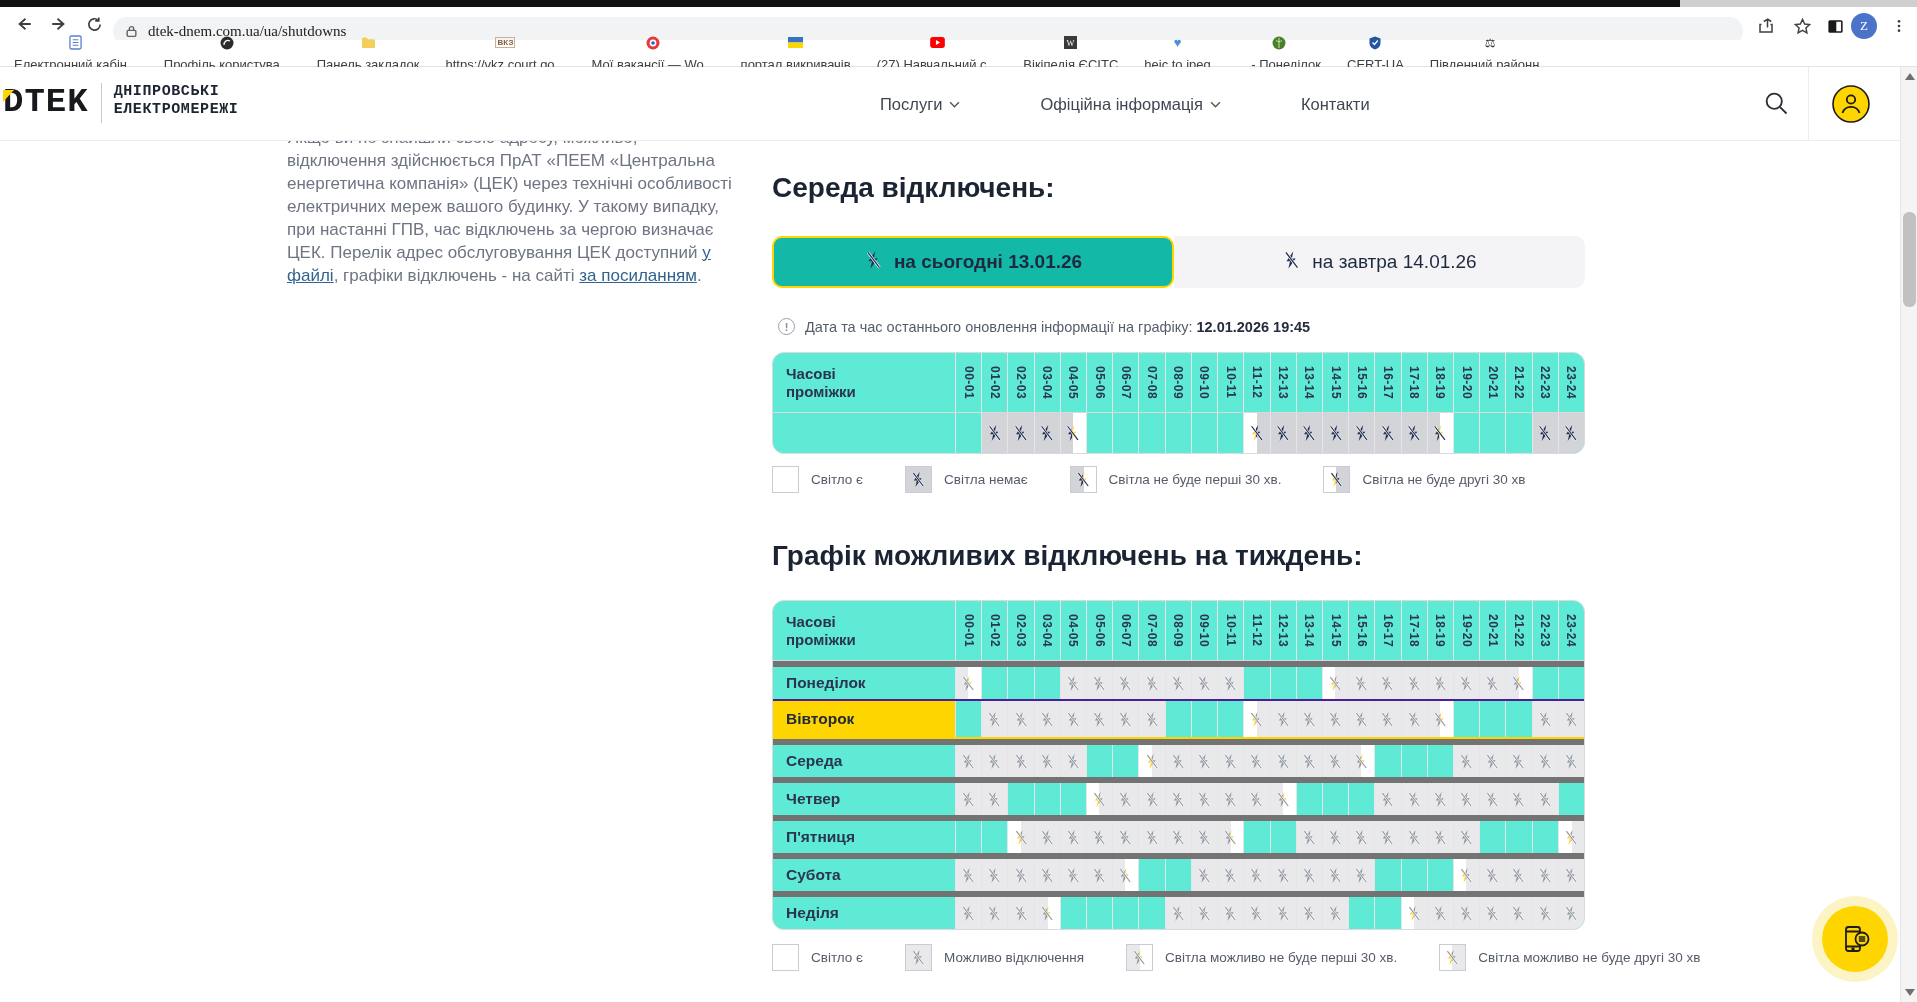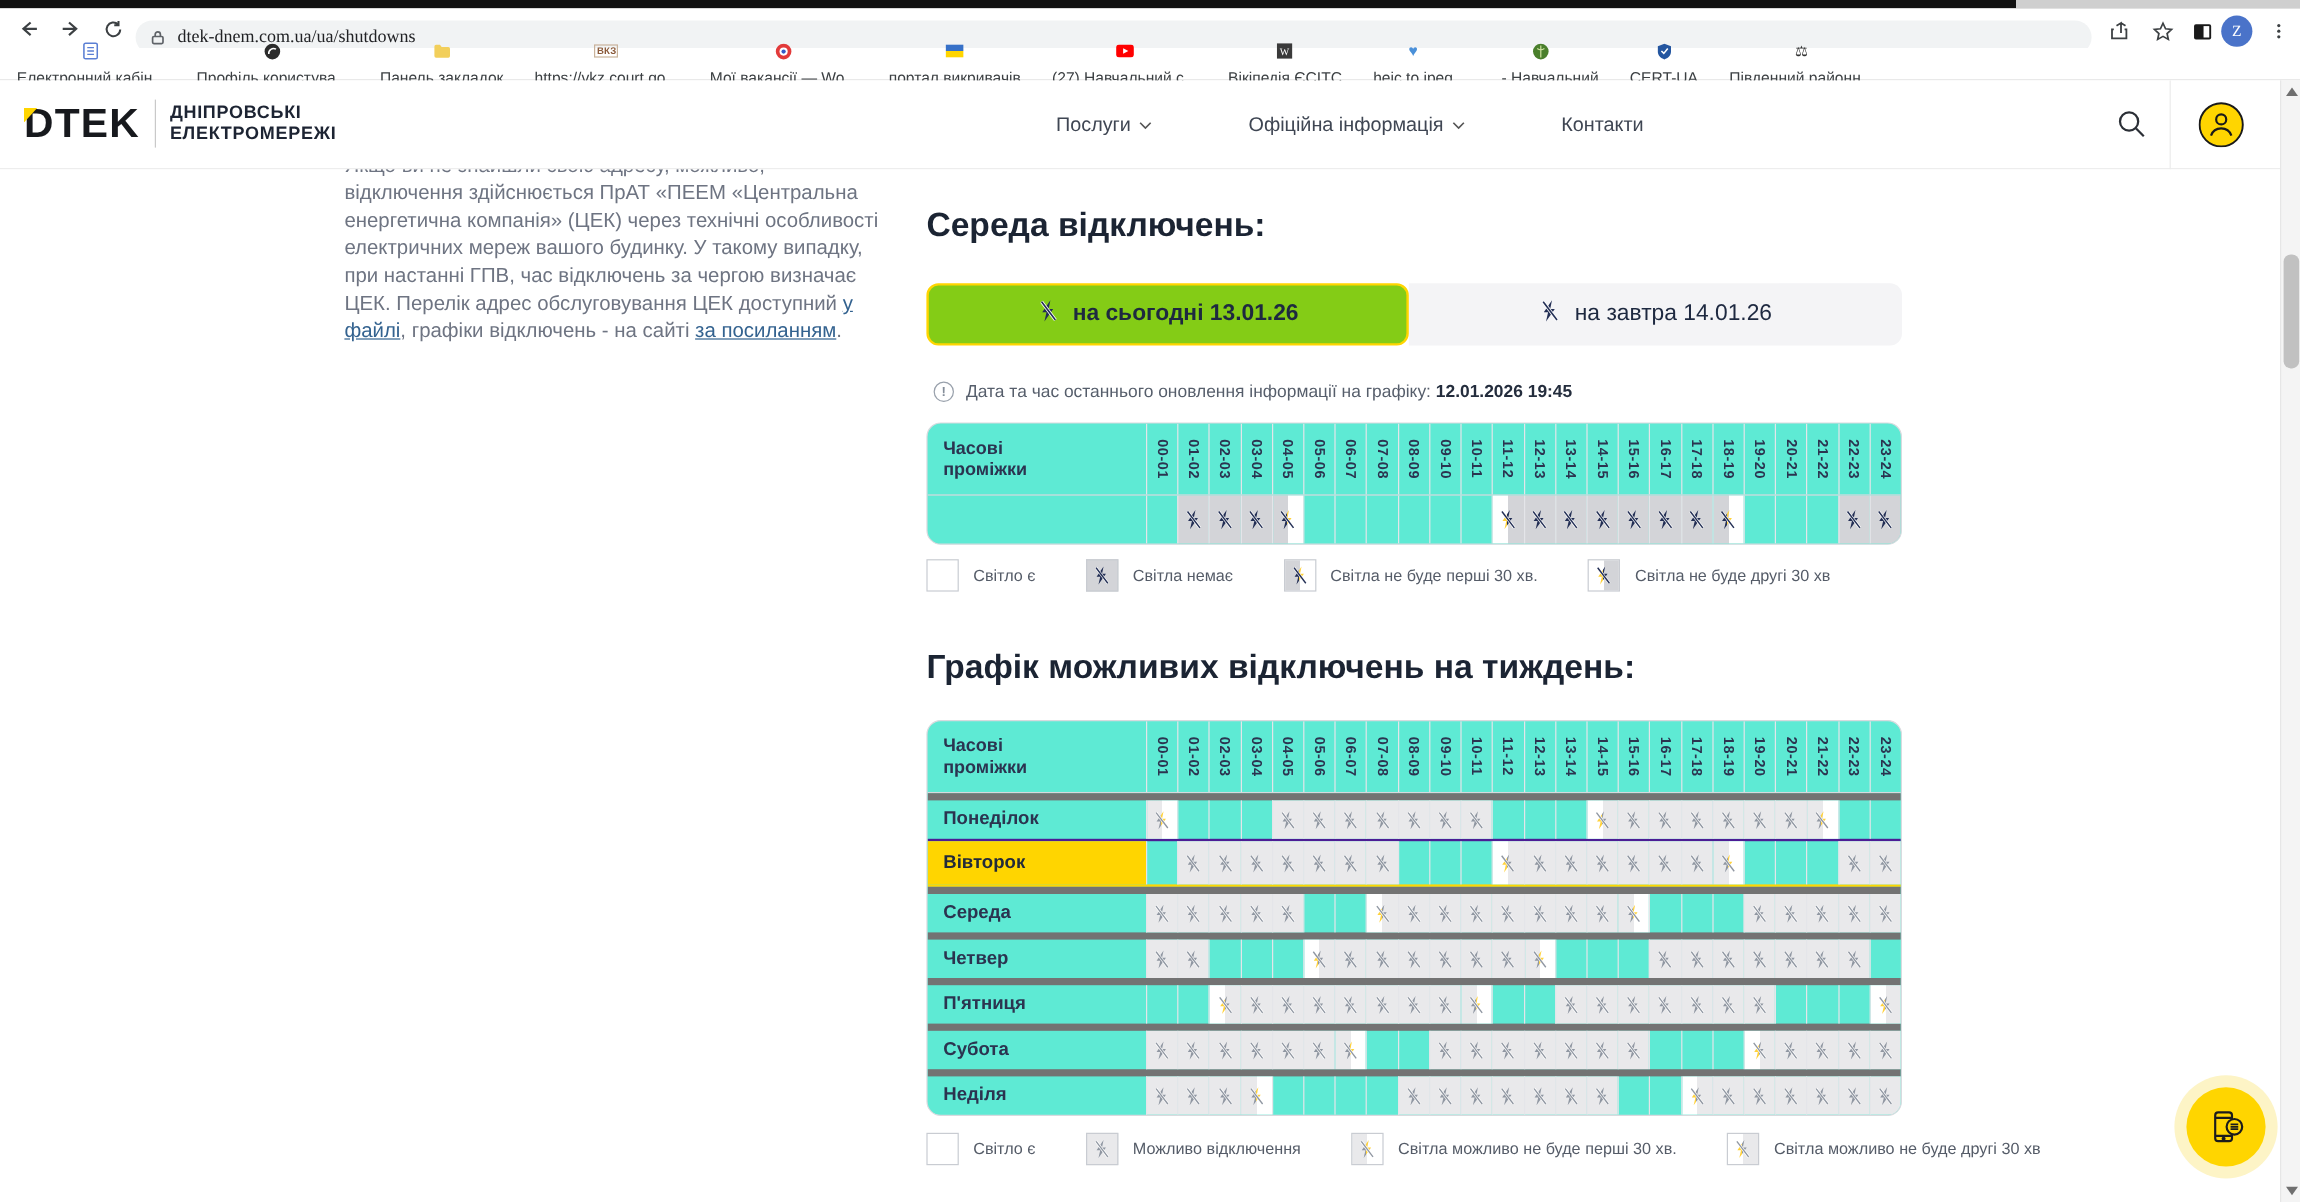--- a/index.html
+++ b/index.html
@@ -14,39 +14,39 @@
   #url-pill { position:absolute; left:113px; top:10px; width:1630px; height:28px; background:#f1f3f4; border-radius:14px; display:flex; align-items:center; padding-left:12px; }
   #url-text { font-size:15px; color:#202124; margin-left:10px; }
   .chrome-right { position:absolute; top:6px; width:26px; height:26px; display:flex; align-items:center; justify-content:center; color:#3c4043; }
   #chrome-avatar { position:absolute; left:1851px; top:6px; width:26px; height:26px; border-radius:50%; background:#4a73c9; color:#fff; font-size:13px; display:flex; align-items:center; justify-content:center; }
   #bookmarks-bar { position:absolute; left:0; top:40px; width:1917px; height:27px; background:#fff; border-bottom:1px solid #e4e4e4; display:flex; align-items:center; padding-left:14px; gap:26px; white-space:nowrap; }
   .bm { display:flex; align-items:center; gap:6px; font-size:13px; color:#3c4043;flex-direction:column; }
   .bm-ic { width:16px; height:16px; display:inline-flex; align-items:center; justify-content:center; font-size:11px; flex:none; }
 
   
   #site-header { position:absolute; left:0; top:67px; width:1900px; height:74px; background:#fff; border-bottom:1px solid #ededed; z-index:20; }
-  #logo { position:absolute; left:20px; top:16px; display:flex; align-items:center; }
+  #logo { position:absolute; left:3px; top:16px; display:flex; align-items:flex-start;font-family:Liberation Mono, monospace; }
   #logo-word { font-size:34px; font-weight:bold; letter-spacing:1px; color:#17191d; position:relative; }
   #logo-wedge { position:absolute; left:0px; top:7px; width:11px; height:12px; background:#ffd500; clip-path:polygon(0 0,100% 0,0 100%); }
   #logo-div { width:1px; height:40px; background:#c9c9c9; margin:0 12px; }
   .logo-sub { font-size:15px; font-weight:bold; color:#1d2433; letter-spacing:0.6px; line-height:18px; }
   #main-nav { position:absolute; left:852px; top:0; height:74px; display:flex; align-items:center; gap:52px; }
   .nav-item { display:flex; align-items:center; gap:7px; font-size:16.5px; color:#3f4653; cursor:pointer;margin-left:28px; }
   #search-btn { position:absolute; left:1762px; top:22px; width:30px; height:30px; }
   #hdr-div { position:absolute; left:1808px; top:0; width:1px; height:74px; background:#ececec; }
   #user-avatar { position:absolute; left:1832px; top:18px; width:38px; height:38px; }
 
   
   #left-text { position:absolute; left:287px; top:126px; width:452px; font-size:17px; line-height:23px; color:#6e7482; z-index:5; }
   #left-text a { color:#33628f; text-decoration:underline; cursor:pointer; }
 
   
   .h2 { position:absolute; left:772px; font-size:28px; font-weight:bold; color:#1b2433; }
   #tabs { position:absolute; left:772px; top:236px; width:813px; height:52px; }
-  #tab-today { position:absolute; left:0; top:0; width:402px; height:52px; background:#84cc16; border:2px solid #ffd500; border-radius:10px; display:flex; align-items:center; justify-content:center; gap:10px; font-size:19px; font-weight:600; color:#1e2940; z-index:2; cursor:pointer; }
+  #tab-today { position:absolute; left:0; top:0; width:402px; height:52px; background:#14b8a6; border:2px solid #ffd500; border-radius:10px; display:flex; align-items:center; justify-content:center; gap:10px; font-size:19px; font-weight:600; color:#1e2940; z-index:2; cursor:pointer; }
   #tab-tomorrow { position:absolute; left:402px; top:0; width:411px; height:52px; background:#f4f4f6; border-radius:0 10px 10px 0; display:flex; align-items:center; justify-content:center; gap:10px; font-size:19px; color:#1e2940; cursor:pointer; }
   #update-row { position:absolute; left:778px; top:318px; display:flex; align-items:center; gap:10px; font-size:14.5px; color:#565e6b; }
   #info-ic { width:17px; height:17px; border:1.5px solid #98a0ab; border-radius:50%; display:flex; align-items:center; justify-content:center; font-size:11px; font-weight:bold; color:#848d99; }
   #update-row b { color:#242d3d; }
 
   
   .sched { position:absolute; left:772px; width:813px; background:#5eead4; border:1px solid #d8dade; border-radius:12px; overflow:hidden; }
   .grid-row { display:grid; grid-template-columns:182px repeat(24, 1fr); }
   .hdr-row { height:60px; border-bottom:1px solid #d8dade; }
   .time-label { display:flex; align-items:center; padding-left:13px; font-size:15px; font-weight:bold; color:#2b3450; line-height:18px; }
@@ -235,21 +235,21 @@
       </span>
       <span>heic to jpeg</span>
     </div>
     <div class="bm">
       <span class="bm-ic">
         <svg width="14" height="14" viewBox="0 0 14 14">
           <circle cx="7" cy="7" r="6.5" fill="#4a7f2c"></circle>
           <path d="M7 2 v10 M4 4.5 c2 1.5 4 1.5 6 0" stroke="#cfe3a0" stroke-width="1" fill="none"></path>
         </svg>
       </span>
-      <span>... - Навчальний</span>
+      <span>... - Понеділок</span>
     </div>
     <div class="bm">
       <span class="bm-ic">
         <svg width="12" height="14" viewBox="0 0 12 14">
           <path d="M6 0.5 L11.5 2.5 v4.5 c0 3.5-2.5 5.5-5.5 6.5 C3 12.5 0.5 10.5 0.5 7 V2.5 Z" fill="#2456a0"></path>
           <path d="M3.5 6.5 L5.5 8.5 L8.8 4.5" stroke="#fff" stroke-width="1.3" fill="none"></path>
         </svg>
       </span>
       <span>CERT-UA</span>
     </div>

